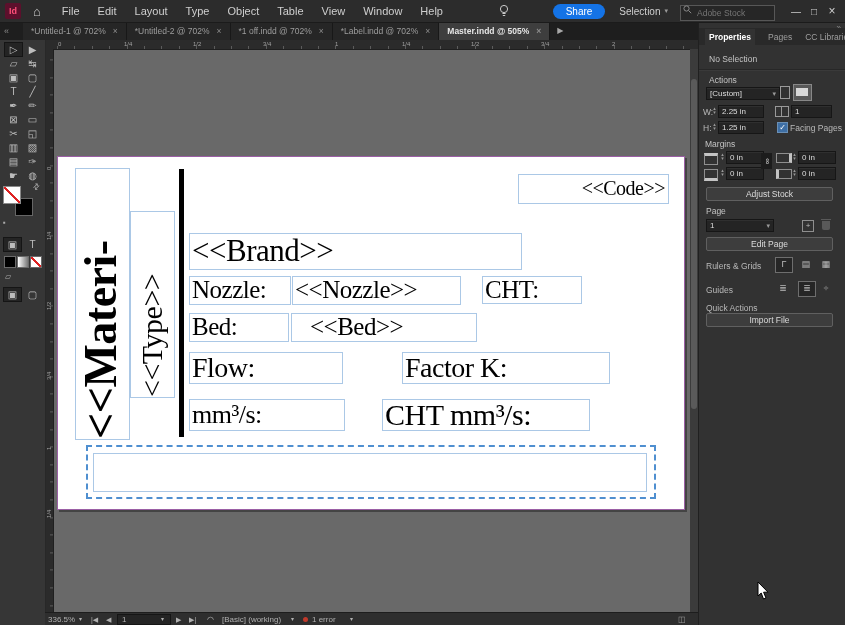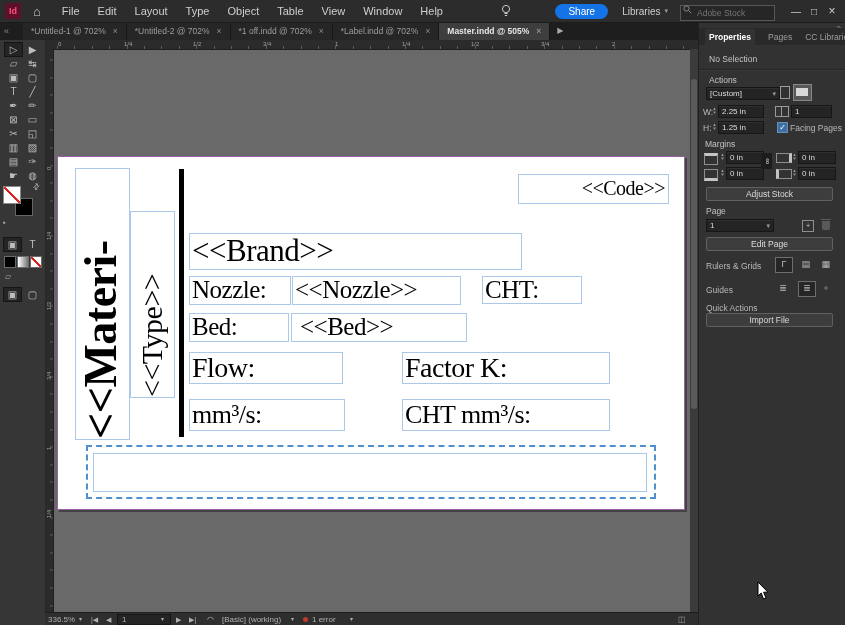--- a/index.html
+++ b/index.html
@@ -132,21 +132,21 @@
       <span>Window</span>
       <span>Help</span>
     </div>
     <div id="topright">
       <svg class="bulb" width="10" height="14" viewBox="0 0 10 14">
         <circle cx="5" cy="5" r="3.6" fill="none" stroke="#c9c9c9" stroke-width="1"></circle>
         <rect x="3.4" y="9" width="3.2" height="1" fill="#c9c9c9"></rect>
         <rect x="3.8" y="11" width="2.4" height="1" fill="#c9c9c9"></rect>
       </svg>
       <div id="share">Share</div>
-      <div id="workspace">Libraries</div>
+      <div id="workspace">Selection</div>
       <span class="chev">▾</span>
       <div id="stockbox">
         <svg width="9" height="9" viewBox="0 0 9 9">
           <circle cx="3.5" cy="3.5" r="2.6" fill="none" stroke="#8a8a8a" stroke-width="1"></circle>
           <line x1="5.6" y1="5.6" x2="8.2" y2="8.2" stroke="#8a8a8a" stroke-width="1"></line>
         </svg>
         <input placeholder="Adobe Stock" style="">
       </div>
       <div class="winbtn">—</div>
       <div class="winbtn">□</div>
@@ -253,27 +253,27 @@
       <div id="blackrule"></div>
 
       <div class="tframe" style="left:460px;top:17px;width:146px;height:28px;font-size:20px;line-height:27px;text-align:right;padding-right:3px">&lt;&lt;Code&gt;&gt;</div>
       <div class="tframe" style="left:131px;top:76px;width:329px;height:35px;font-size:31px;line-height:34px;padding-left:2px">&lt;&lt;Brand&gt;&gt;</div>
 
       <div class="tframe" style="left:131px;top:119px;width:98px;height:27px;font-size:25px;line-height:26px;padding-left:2px">Nozzle:</div>
       <div class="tframe" style="left:234px;top:119px;width:165px;height:27px;font-size:25px;line-height:26px;padding-left:2px">&lt;&lt;Nozzle&gt;&gt;</div>
       <div class="tframe" style="left:424px;top:119px;width:96px;height:26px;font-size:25px;line-height:25px;padding-left:2px">CHT:</div>
 
       <div class="tframe" style="left:131px;top:156px;width:96px;height:27px;font-size:25px;line-height:26px;padding-left:2px">Bed:</div>
-      <div class="tframe" style="left:233px;top:156px;width:166px;height:27px;font-size:25px;line-height:26px;padding-left:8px">&lt;&lt;Bed&gt;&gt;</div>
+      <div class="tframe" style="left:233px;top:156px;width:166px;height:27px;font-size:25px;line-height:26px;padding-left:18px">&lt;&lt;Bed&gt;&gt;</div>
 
       <div class="tframe" style="left:131px;top:195px;width:150px;height:30px;font-size:28px;line-height:29px;padding-left:2px">Flow:</div>
       <div class="tframe" style="left:344px;top:195px;width:204px;height:30px;font-size:28px;line-height:29px;padding-left:2px">Factor K:</div>
 
       <div class="tframe" style="left:131px;top:242px;width:152px;height:30px;font-size:26px;line-height:29px;padding-left:2px">mm³/s:</div>
-      <div class="tframe" style="left:344px;top:242px;width:204px;height:30px;font-size:26px;line-height:29px;padding-left:2px">CHT mm³/s:</div>
+      <div class="tframe" style="left:324px;top:242px;width:204px;height:30px;font-size:30px;line-height:29px;padding-left:2px">CHT mm³/s:</div>
 
       <div id="dashedframe"></div>
       <div id="dashedinner"></div>
     </div>
 
     <div id="vscroll">
       <div id="vthumb"></div>
     </div>
   </div>
 

